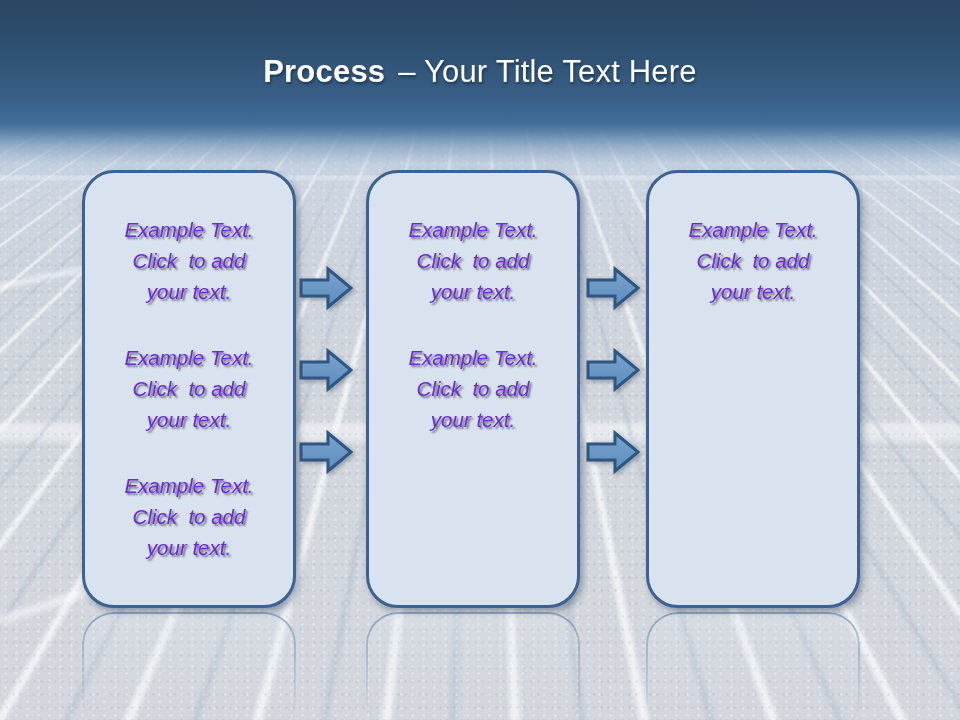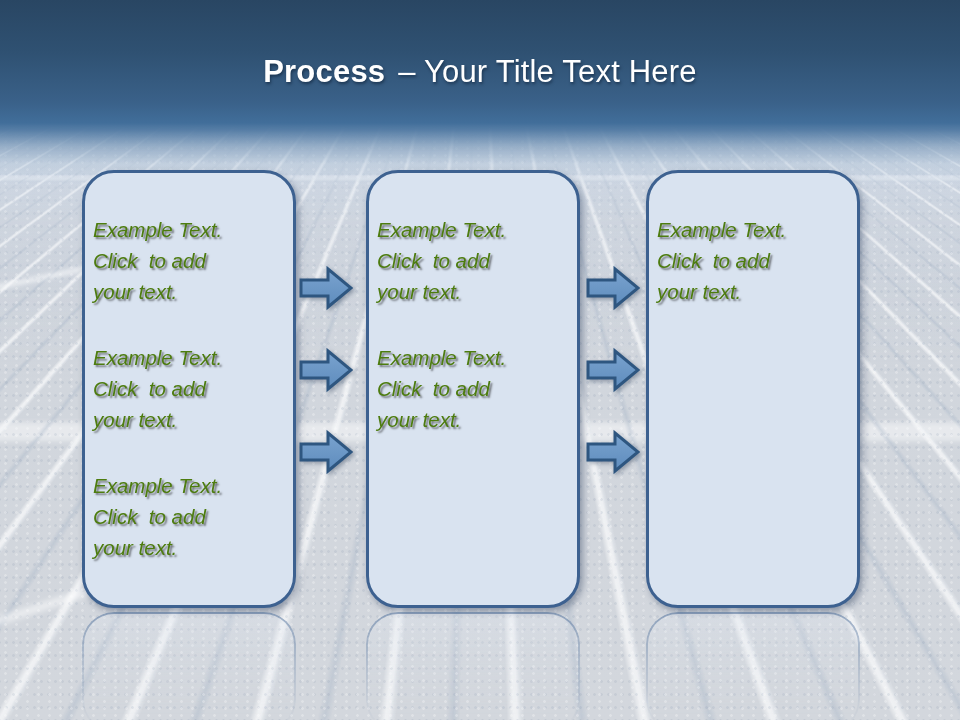--- a/index.html
+++ b/index.html
@@ -51,22 +51,22 @@
 
   
   .boxes{position:absolute;inset:0;z-index:4;}
   .col{position:absolute;top:170px;width:214px;height:550px;}
   .col-1{left:82px}.col-2{left:366px}.col-3{left:646px}
   .box{position:absolute;top:0;left:0;width:214px;height:438px;box-sizing:border-box;
     background:var(--box-fill,#d9e3f0);
     border:3px solid var(--box-border,#3d6190);border-radius:32px;
     box-shadow:3px 4px 7px rgba(25,45,75,.38);}
   .box-text{padding:41px 8px 0;}
-  .box-text p{margin:0 0 35px;text-align:left;font-style:italic;
-    font-size:20.5px;line-height:31px;color:#4d7c0f;white-space:pre-wrap;
+  .box-text p{margin:0 0 35px;text-align:center;font-style:italic;
+    font-size:20.5px;line-height:31px;color:#6d28d9;white-space:pre-wrap;
     text-shadow:2px 2px 2px rgba(0,0,0,.5);}
   .reflection{position:absolute;top:442px;left:0;width:214px;height:120px;box-sizing:border-box;
     border:2px solid rgba(61,97,144,.55);border-radius:32px;
     background:linear-gradient(180deg,rgba(224,231,241,.4),rgba(224,231,241,.1));
     -webkit-mask-image:linear-gradient(180deg,rgba(0,0,0,.85) 0%,rgba(0,0,0,.4) 42%,rgba(0,0,0,.1) 78%,transparent 100%);
     mask-image:linear-gradient(180deg,rgba(0,0,0,.85) 0%,rgba(0,0,0,.4) 42%,rgba(0,0,0,.1) 78%,transparent 100%);}
 
   
   .arrows{position:absolute;inset:0;z-index:5;pointer-events:none;}
   .arrow{position:absolute;width:54px;height:46px;

